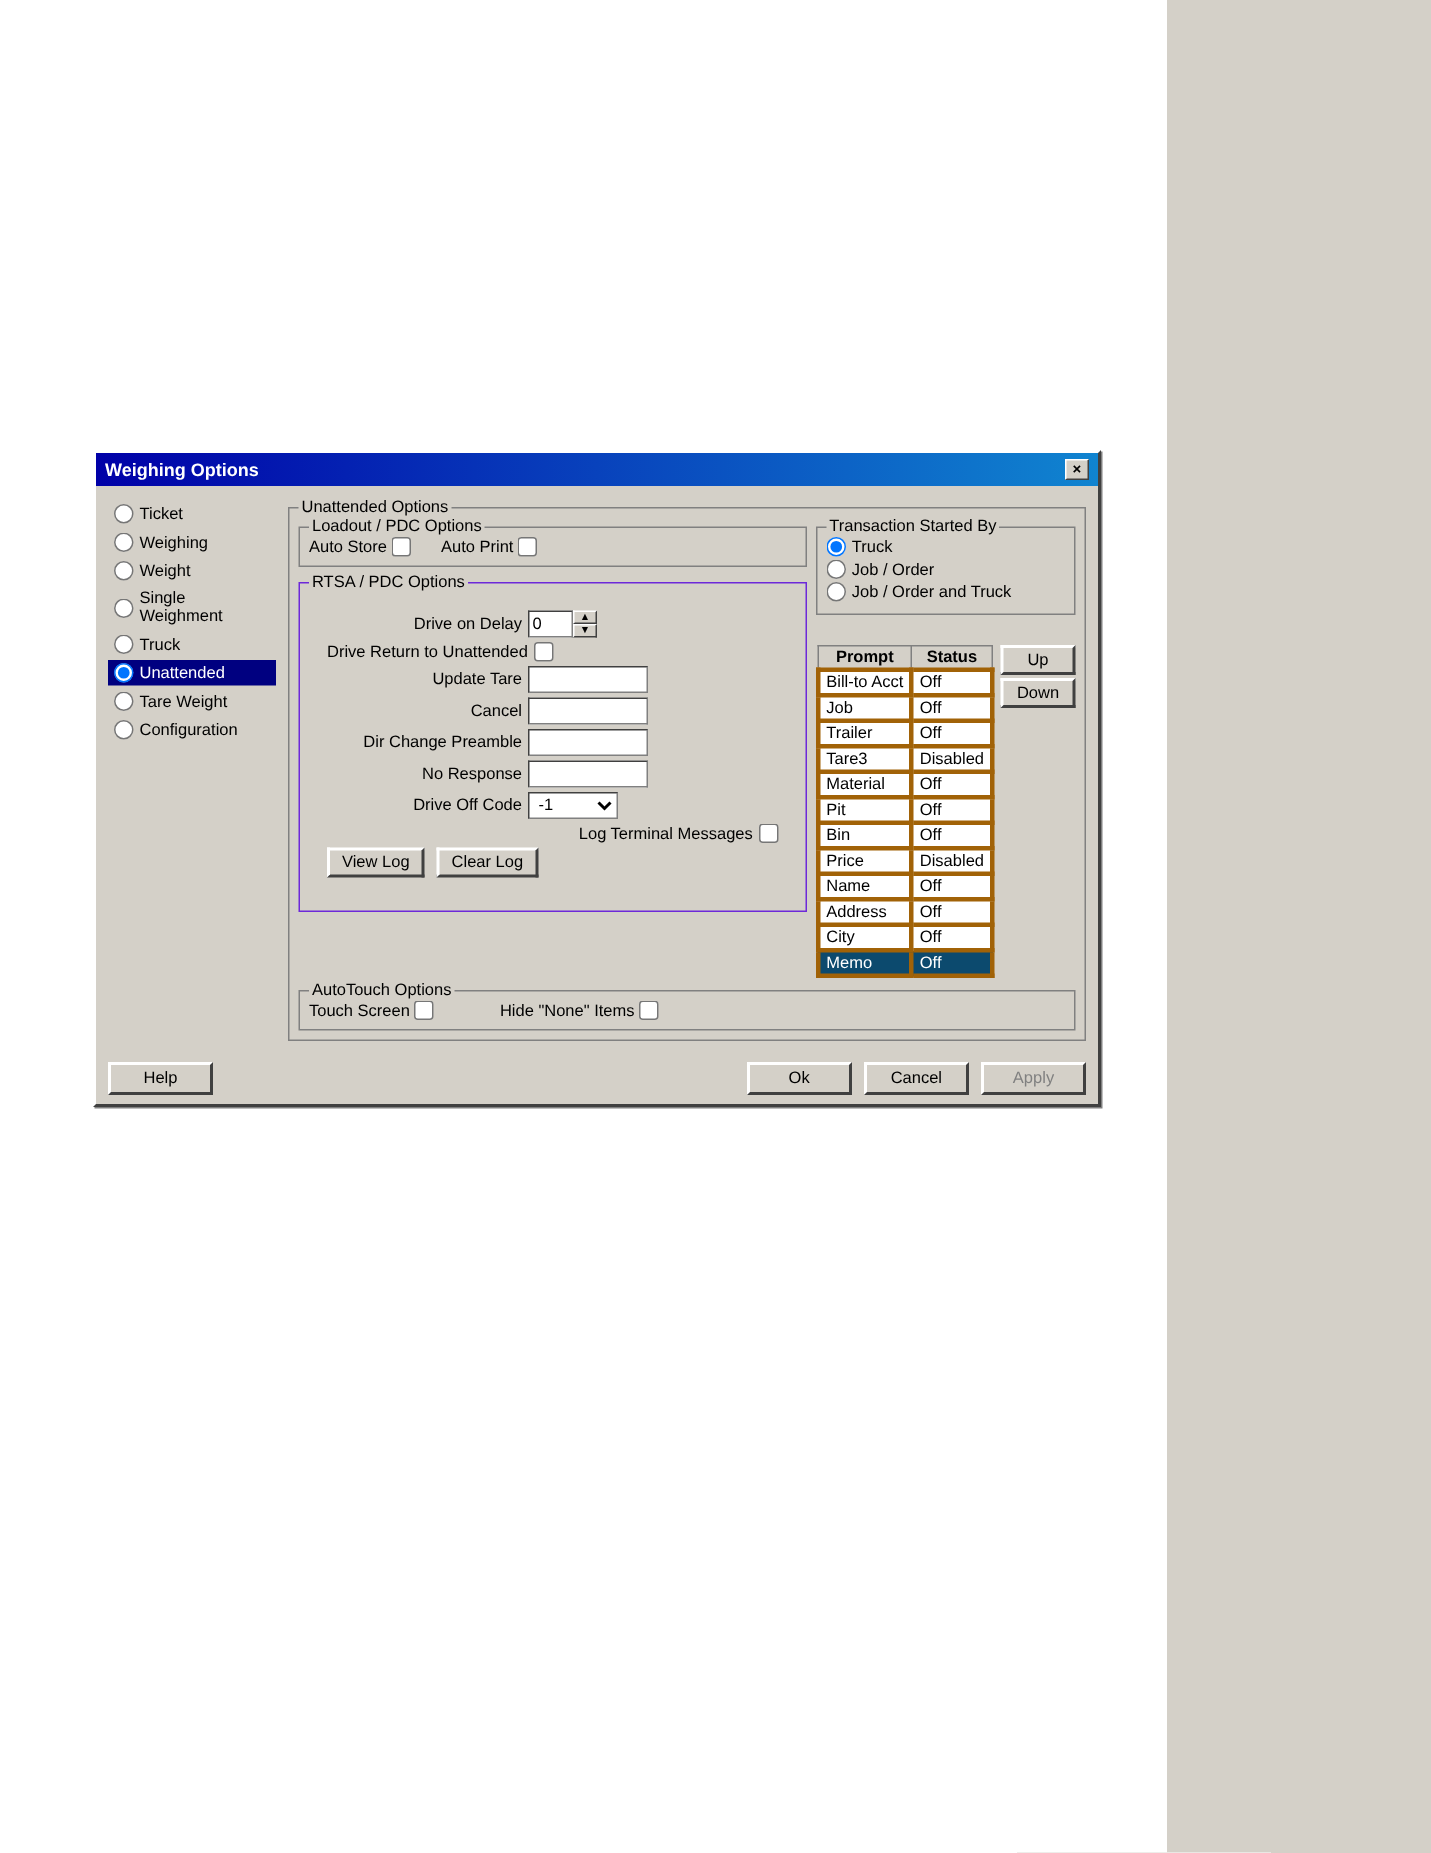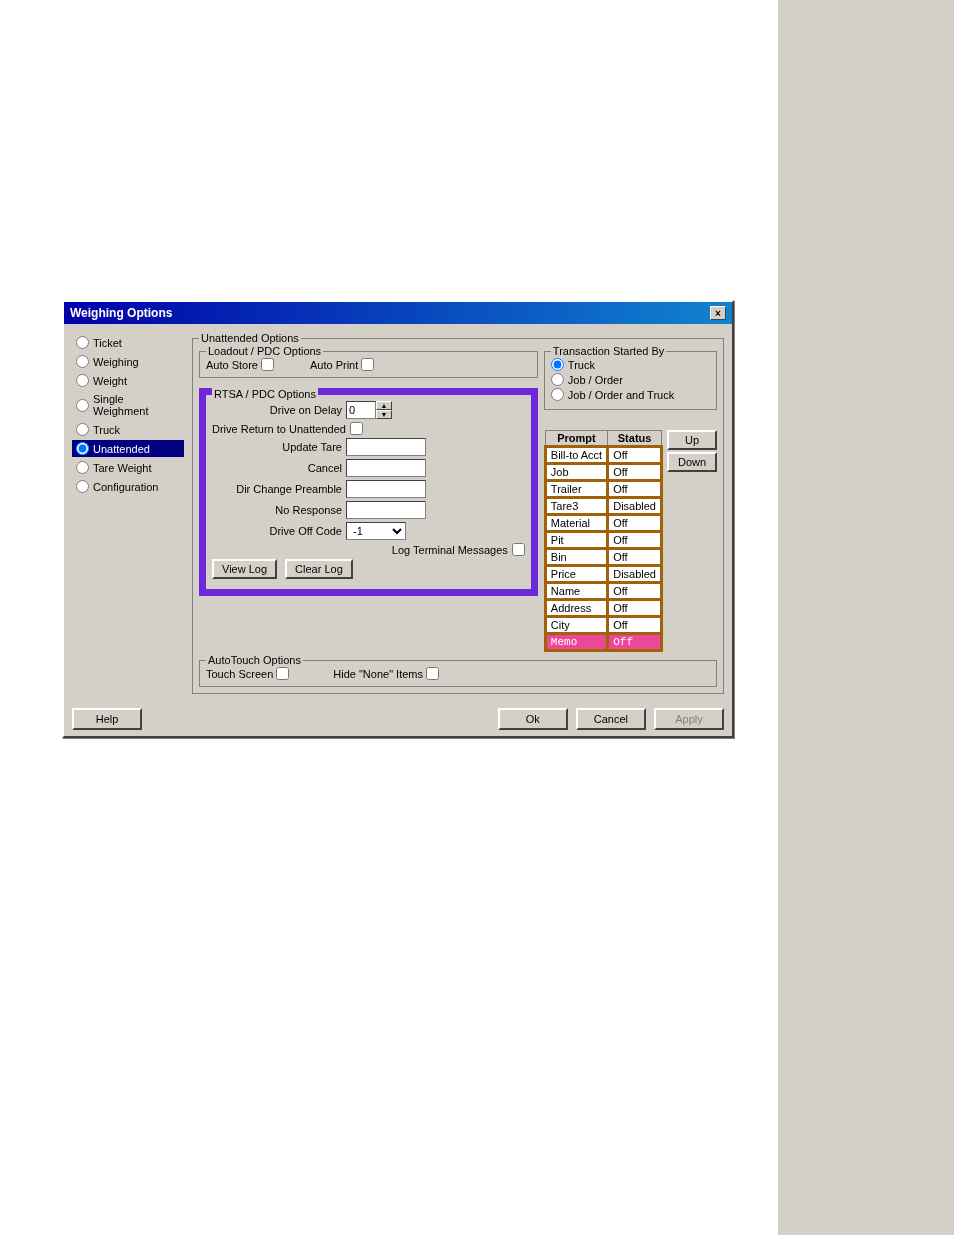--- a/index.html
+++ b/index.html
@@ -128,34 +128,34 @@
       position: absolute;
       top: -7px;
       left: 6px;
       background: #d4d0c8;
       padding: 0 2px;
     }
 
     .auto-row {
       display: flex;
       align-items: center;
-      gap: 36px;
+      gap: 20px;
       font-size: 11px;
     }
 
     .auto-item {
       display: flex;
       align-items: center;
       gap: 3px;
     }
 
     
     .rtsa-section {
-      border: 7px solid #6d28d9;
-      padding: 6px;
+      border: 1px solid #6d28d9;
+      padding: 18px;
       position: relative;
       margin-top: 10px;
     }
 
     .rtsa-section-title {
       position: absolute;
       top: -7px;
       left: 6px;
       background: #d4d0c8;
       padding: 0 2px;
@@ -262,23 +262,22 @@
     }
 
     .prompt-table td {
       border: 3px solid #a16207;
       padding: 1px 4px;
       background: #fff;
       white-space: nowrap;
     }
 
     .prompt-table tr.selected td {
-      background: #ec4899;
+      background: #0c4a6e;
       color: #fff;
-      font-family: Liberation Mono, monospace;
     }
 
     
     .updown-buttons {
       display: flex;
       flex-direction: column;
       gap: 2px;
     }
 
     .win-button {

